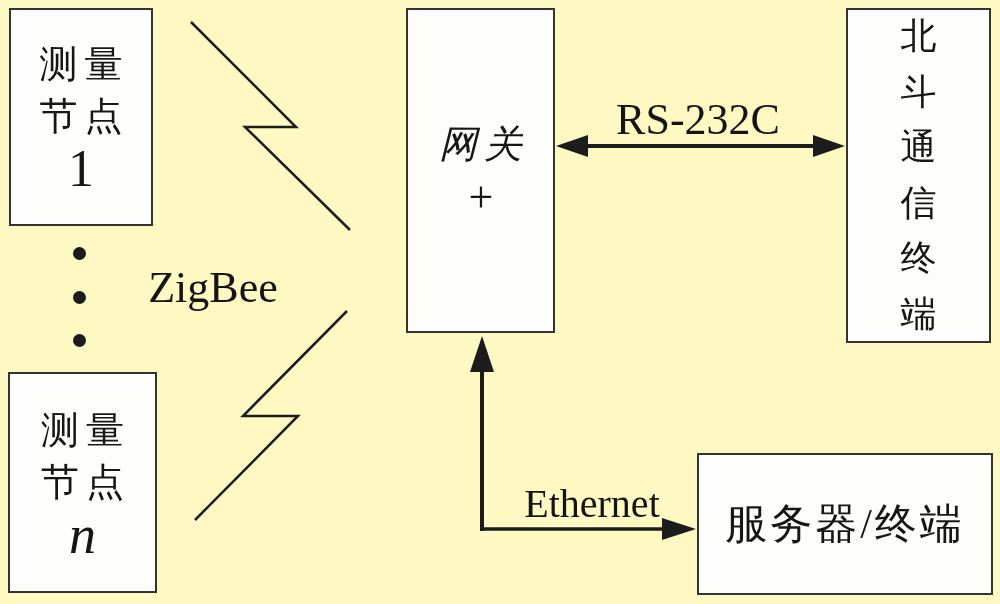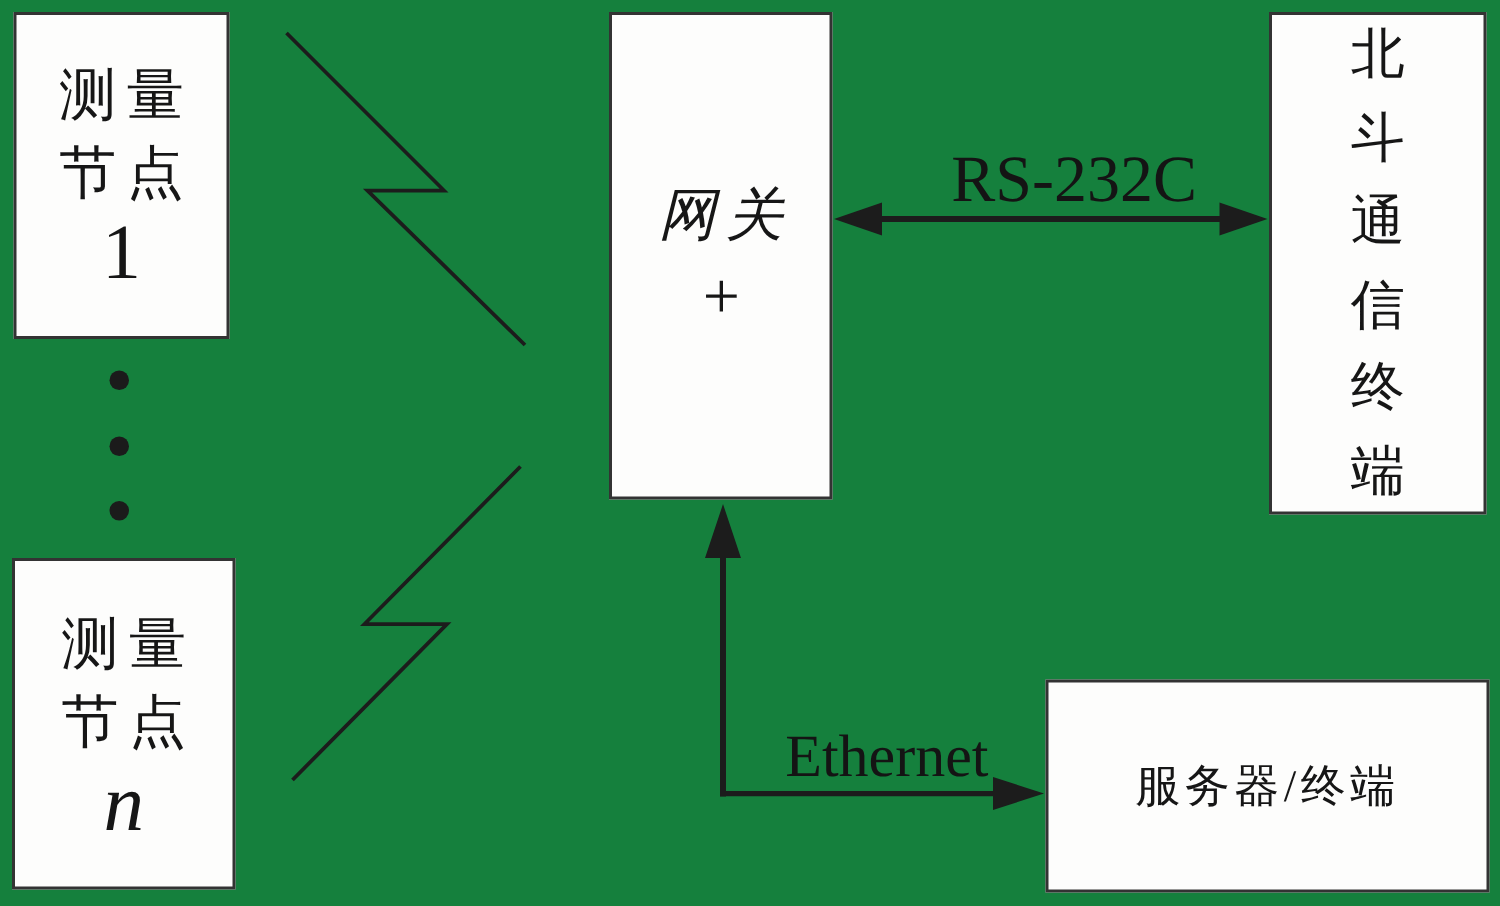--- a/index.html
+++ b/index.html
@@ -5,21 +5,21 @@
   html, body {
     margin: 0;
     padding: 0;
     background: #e8e8e8;
     font-family: "Liberation Serif", serif;
   }
   .stage {
     position: relative;
     width: 1000px;
     height: 604px;
-    background: #15803d;
+    background: #fef9c3;
     overflow: hidden;
     color: #111;
   }
   .connector-layer {
     position: absolute;
     inset: 0;
     width: 1000px;
     height: 604px;
   }
   .box {
@@ -55,34 +55,34 @@
   }
   .vertical-label {
     width: 44px;
     font-size: 36px;
     line-height: 55.5px;
     word-break: break-all;
     text-align: center;
     color: #161616;
   }
   .server-label {
-    font-size: 30px;
+    font-size: 42px;
     letter-spacing: 3px;
     white-space: nowrap;
     color: #161616;
   }
   .link-label {
     position: absolute;
-    text-align: right;
+    text-align: center;
     color: #141414;
     white-space: nowrap;
   }
   .zigbee-label   { left: 123px; top: 262px; width: 180px; font-size: 44px; }
   .rs232c-label   { left: 598px; top:  94px; width: 200px; font-size: 44px; }
-  .ethernet-label { left: 459px; top: 480px; width: 200px; font-size: 40px; }
+  .ethernet-label { left: 492px; top: 480px; width: 200px; font-size: 40px; }
   .dots-column {
     position: absolute;
     left: 72px;
     top: 247px;
     width: 14px;
     height: 100px;
     display: flex;
     flex-direction: column;
     justify-content: space-between;
     align-items: center;
@@ -143,16 +143,17 @@
   </div>
 
   <div class="box" style="left:846px; top:8px; width:145px; height:335px;">
     <div class="vertical-label">北斗通信终端</div>
   </div>
 
   <div class="box" style="left:697px; top:453px; width:296px; height:142px;">
     <div class="server-label">服务器/终端</div>
   </div>
 
+  <div class="link-label zigbee-label">ZigBee</div>
   <div class="link-label rs232c-label">RS-232C</div>
   <div class="link-label ethernet-label">Ethernet</div>
 
 </div>
 
 </body></html>

